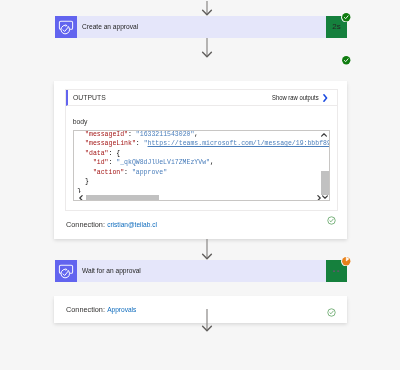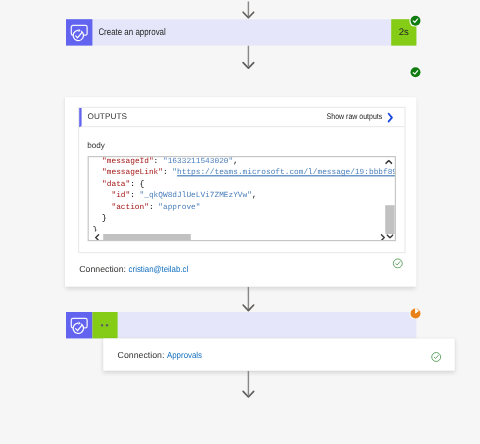--- a/index.html
+++ b/index.html
@@ -13,21 +13,21 @@
 
   
   .op{position:absolute;left:55px;width:292px;height:22px;display:flex;align-items:stretch;
       background:#e5e6fa;}
   .op .ic{width:22px;height:22px;flex:0 0 22px;background:#6264ef;
           display:flex;align-items:center;justify-content:center;}
   .op .ic svg{display:block;}
   .op .tt{flex:1;font-size:8px;line-height:22px;color:#242424;padding-left:5px;
           white-space:nowrap;overflow:hidden;}
   .op .tt span{display:inline-block;transform:scaleX(0.825);transform-origin:left center;}
-  .op .dur{flex:0 0 21px;background:#84cc16;font-size:8px;line-height:22px;color:#242424;
+  .op .dur{flex:0 0 21px;background:#15803d;font-size:8px;line-height:22px;color:#242424;
            text-align:center;display:flex;align-items:center;justify-content:center;}
   .ell{display:flex;align-items:center;justify-content:center;height:22px;}
   .ell svg{display:block;}
 
   
   .badge{position:absolute;width:10.5px;height:10.5px;}
   .badge svg{display:block}
 
   
   .panel{position:absolute;left:54px;width:293px;background:#ffffff;
@@ -182,38 +182,39 @@
   <div class="op" style="top:260px;">
     <div class="ic">
       <svg width="16" height="16" viewBox="0 0 20 20">
         <path d="M1.75 4.5a1.7 1.7 0 0 1 1.7-1.7h13.1a1.7 1.7 0 0 1 1.7 1.7v6.6a1.7 1.7 0 0 1-1.7 1.7H3.45a1.7 1.7 0 0 1-1.7-1.7z" fill="none" stroke="#ffffff" stroke-width="1.3" stroke-opacity=".92"></path>
         <circle cx="9.25" cy="13.1" r="5.45" fill="#6264ef"></circle>
         <path d="M12.55 9.0 A5.4 5.4 0 1 1 8.35 7.8" fill="none" stroke="#ffffff" stroke-width="1.25" stroke-linecap="round"></path>
         <path d="M9.45 6.15 L11.6 8.35 L9.0 9.55 Z" fill="#ffffff"></path>
         <path d="M6.3 13.6 L8.3 15.6 L12.7 10.3" fill="none" stroke="#ffffff" stroke-width="1.25" stroke-linecap="round" stroke-linejoin="round"></path>
       </svg>
     </div>
+    <div class="tt"><span>Wait for an approval</span></div>
     <div class="dur">
         <span class="ell" title="" aria-label="···">
           <svg width="6.2" height="2.6" viewBox="0 0 31 13">
             <rect x="0" y="1.5" width="10" height="10" rx="1.8" fill="#5a5a66"></rect>
             <rect x="21" y="1.5" width="10" height="10" rx="1.8" fill="#5a5a66"></rect>
           </svg>
         </span>
       </div>
   </div>
   <div class="badge" style="left:340.5px;top:255.6px;">
     <svg width="10.5" height="10.5" viewBox="0 0 21 21">
       <circle cx="10.5" cy="10.5" r="10.5" fill="#f8f8f8"></circle>
       <circle cx="10.5" cy="10.5" r="8.3" fill="#e98119"></circle>
       <path d="M10.6 1.9 L15.6 5.9 L10.6 9.9 Z" fill="#ffffff" stroke="#ffffff" stroke-width="1.3" stroke-linejoin="round"></path>
     </svg>
   </div>
 
-  <div class="panel" style="top:282px;height:27px;margin-left:32px;">
+  <div class="panel" style="top:296px;height:27px;">
     <div class="conn" style="left:12px;top:9px;">
       <span>Connection:</span><span class="val" style="padding-left:2.4px;display:inline-block;transform:scaleX(0.9);transform-origin:left center;">Approvals</span>
     </div>
     <div style="position:absolute;right:11px;top:7px;">
       <svg width="9" height="9" viewBox="0 0 16 16">
         <circle cx="8" cy="8" r="6.6" fill="none" stroke="#4f9a54" stroke-width="1.3"></circle>
         <path d="M5 8.3 L7 10.3 L11.2 5.4" fill="none" stroke="#4f9a54" stroke-width="1.3" stroke-linecap="round" stroke-linejoin="round"></path>
       </svg>
     </div>
   </div>

